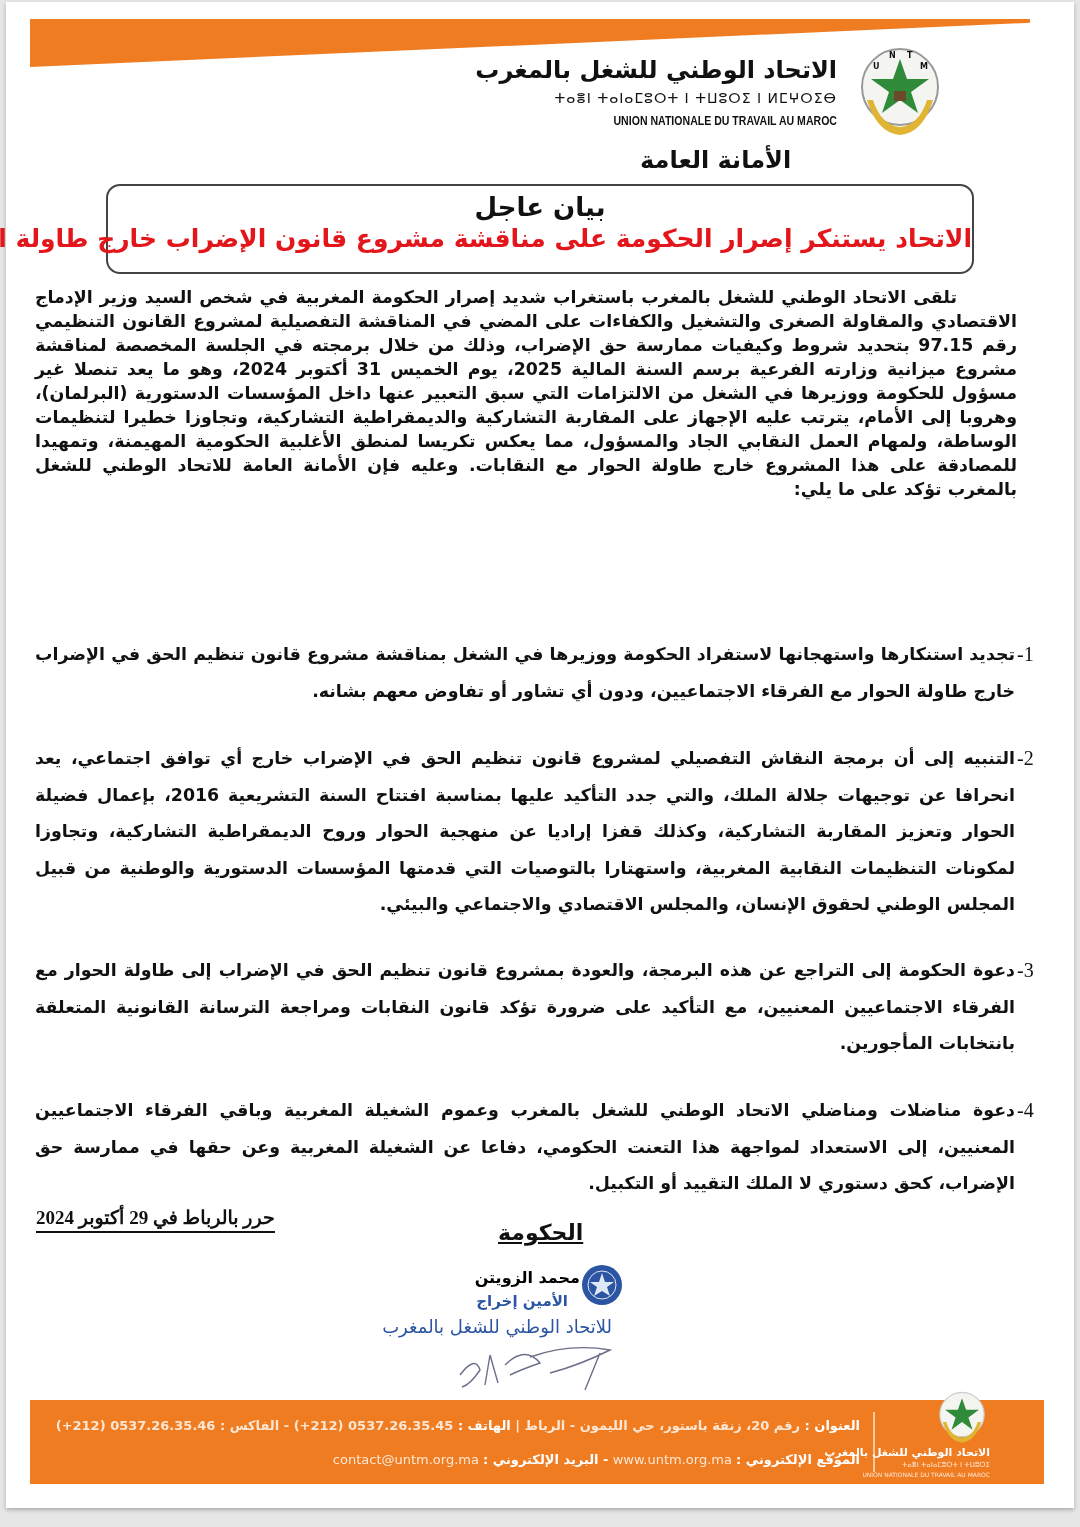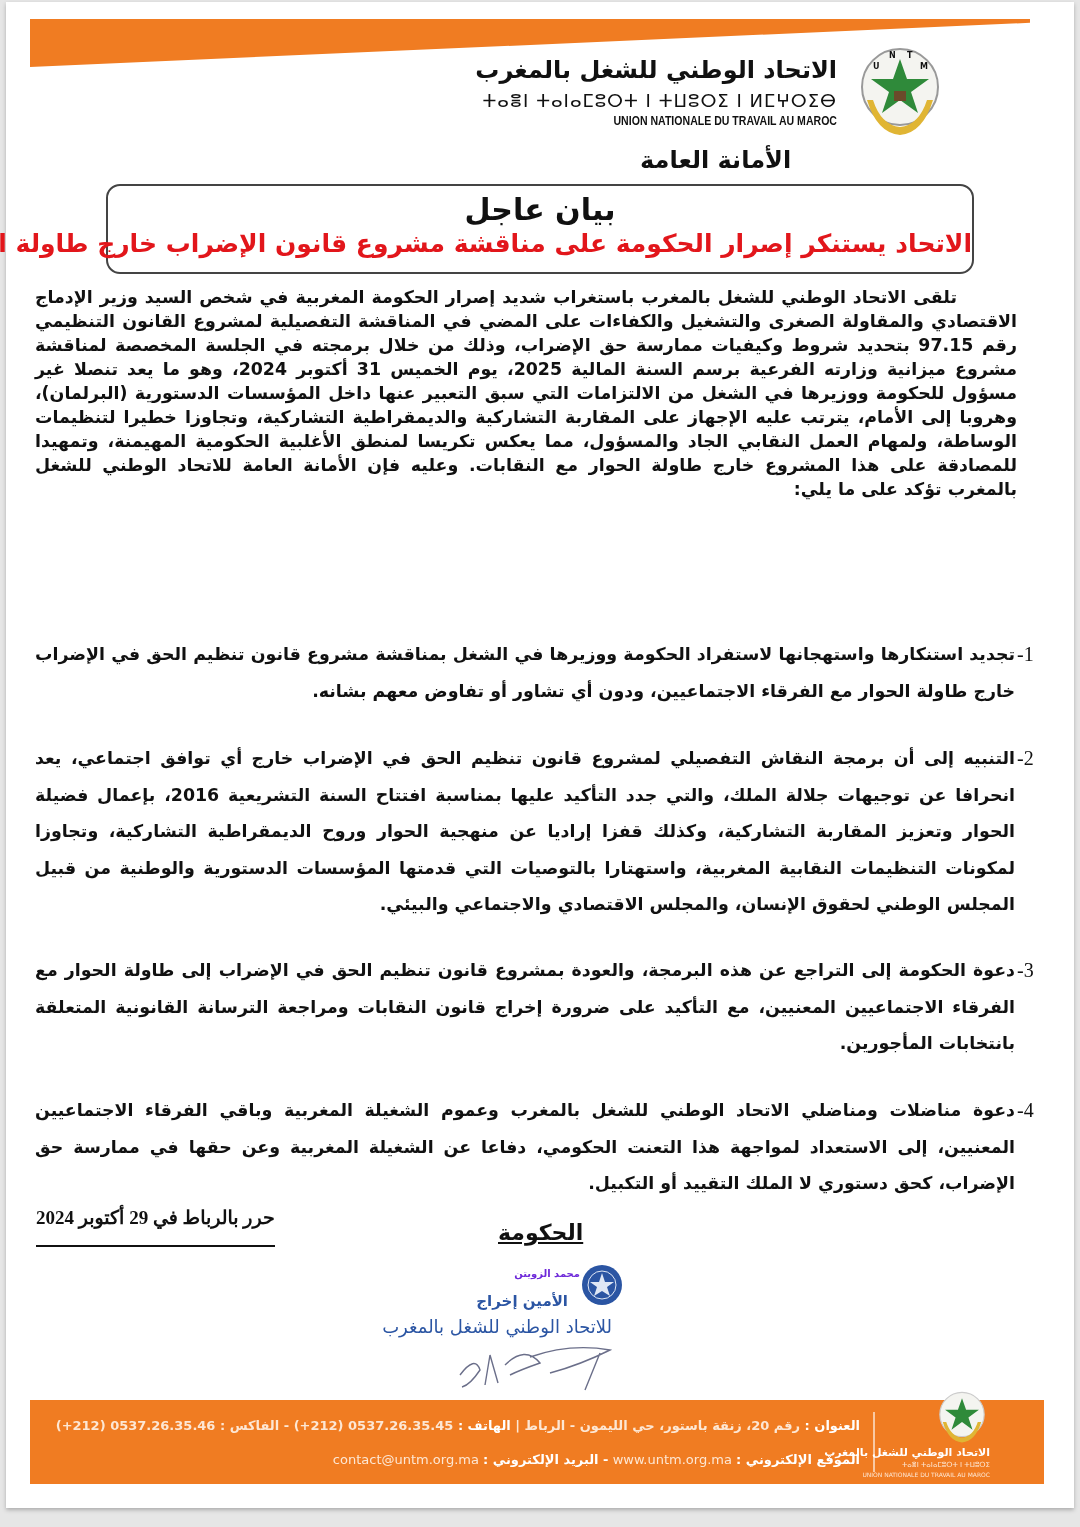--- a/index.html
+++ b/index.html
@@ -16,57 +16,57 @@
     background:#f07c22;
     clip-path:polygon(0 0, 100% 0, 100% 8%, 0 100%);
   }
   .header-logo {
     position:absolute; left:857px; top:45px; width:86px; height:96px;
   }
   .org-ar {
     position:absolute; right:243px; top:56px; font-size:24px; font-weight:bold; color:#111; direction:rtl; white-space:nowrap;
   }
   .org-tf {
-    position:absolute; right:243px; top:90px; font-size:18px; color:#111; letter-spacing:1px; white-space:nowrap;
+    position:absolute; right:243px; top:90px; font-size:14px; color:#111; letter-spacing:1px; white-space:nowrap;
   }
   .org-fr {
     position:absolute; right:243px; top:114px; font-size:12px; font-weight:bold; color:#111; white-space:nowrap;
     font-family:"Liberation Sans", sans-serif; transform:scaleX(0.88); transform-origin:right center;
   }
   .secretariat {
     position:absolute; left:640px; top:146px; width:160px; text-align:left; font-size:24px; font-weight:bold; color:#111; direction:rtl;
   }
   .title-box {
     position:absolute; left:106px; top:184px; width:868px; height:90px;
     border:2px solid #444; border-radius:14px; box-sizing:border-box; text-align:center;
   }
-  .title-main { font-size:30px; font-weight:bold; color:#111; margin-top:6px; direction:rtl; }
+  .title-main { font-size:26px; font-weight:bold; color:#111; margin-top:6px; direction:rtl; }
   .title-sub { font-size:25px; font-weight:bold; color:#e2161b; margin-top:2px; direction:rtl; white-space:nowrap; }
   .body-text {
     position:absolute; left:35px; width:982px; direction:rtl; text-align:justify; text-align-last:right;
     font-size:17.4px; font-weight:bold; color:#111; line-height:24px;
   }
   .intro { top:285px; text-indent:60px; }
   .point {
     position:absolute; left:35px; width:1030px; direction:rtl; font-size:17.4px; font-weight:bold; color:#111; line-height:36.6px;
   }
   .point .num { position:absolute; right:0; top:0; width:48px; text-align:left; direction:ltr; font-family:"Liberation Serif", serif; font-size:20px; font-weight:normal; }
   .point .txt { margin-right:50px; text-align:justify; text-align-last:right; }
   .p1 { top:636px; } .p2 { top:740px; } .p3 { top:952px; } .p4 { top:1092px; }
   .date-line {
     position:absolute; left:36px; top:1206px; font-size:19px; font-weight:bold; color:#111; direction:rtl;
-    border-bottom:2px solid #111; padding-bottom:16px; font-family:"Liberation Serif", serif;
+    border-bottom:2px solid #111; padding-bottom:2px; font-family:"Liberation Serif", serif;
   }
   .sig-label {
     position:absolute; left:498px; top:1220px; font-size:22px; font-weight:bold; color:#111; direction:rtl; text-decoration:underline;
   }
   .sig-stamp-icon {
     position:absolute; left:582px; top:1265px; width:40px; height:40px; border-radius:50%; background:#2b55a3;
   }
-  .sig-name { position:absolute; right:500px; top:1268px; color:#6d28d9; font-size:10px; font-weight:bold; direction:rtl;margin-left:48px; }
+  .sig-name { position:absolute; right:500px; top:1268px; color:#000000; font-size:16px; font-weight:bold; direction:rtl;margin-left:48px; }
   .sig-role { position:absolute; right:512px; top:1292px; color:#2b55a3; font-size:15px; font-weight:bold; direction:rtl; }
   .sig-org { position:absolute; right:468px; top:1316px; color:#2b55a3; font-size:18px; font-weight:normal; direction:rtl; white-space:nowrap;text-align:center; }
   .signature { position:absolute; left:450px; top:1335px; width:170px; height:60px; }
   .footer-band {
     position:absolute; left:30px; top:1400px; width:1014px; height:84px; background:#f07c22;
   }
   .footer-line1 {
     position:absolute; right:220px; top:1418px; color:#fde7d4; font-size:13px; direction:rtl; white-space:nowrap;font-weight:bold;
   }
   .footer-line2 {
@@ -112,21 +112,21 @@
 <div class="point p1">
   <span class="num">-1</span>
   <div class="txt">تجديد استنكارها واستهجانها لاستفراد الحكومة ووزيرها في الشغل بمناقشة مشروع قانون تنظيم الحق في الإضراب خارج طاولة الحوار مع الفرقاء الاجتماعيين، ودون أي تشاور أو تفاوض معهم بشانه.</div>
 </div>
 <div class="point p2">
   <span class="num">-2</span>
   <div class="txt">التنبيه إلى أن برمجة النقاش التفصيلي لمشروع قانون تنظيم الحق في الإضراب خارج أي توافق اجتماعي، يعد انحرافا عن توجيهات جلالة الملك، والتي جدد التأكيد عليها بمناسبة افتتاح السنة التشريعية 2016، بإعمال فضيلة الحوار وتعزيز المقاربة التشاركية، وكذلك قفزا إراديا عن منهجية الحوار وروح الديمقراطية التشاركية، وتجاوزا لمكونات التنظيمات النقابية المغربية، واستهتارا بالتوصيات التي قدمتها المؤسسات الدستورية والوطنية من قبيل المجلس الوطني لحقوق الإنسان، والمجلس الاقتصادي والاجتماعي والبيئي.</div>
 </div>
 <div class="point p3">
   <span class="num">-3</span>
-  <div class="txt">دعوة الحكومة إلى التراجع عن هذه البرمجة، والعودة بمشروع قانون تنظيم الحق في الإضراب إلى طاولة الحوار مع الفرقاء الاجتماعيين المعنيين، مع التأكيد على ضرورة إخراج قانون النقابات ومراجعة الترسانة القانونية المتعلقة بانتخابات المأجورين.</div>
+  <div class="txt">دعوة الحكومة إلى التراجع عن هذه البرمجة، والعودة بمشروع قانون تنظيم الحق في الإضراب إلى طاولة الحوار مع الفرقاء الاجتماعيين المعنيين، مع التأكيد على ضرورة تؤكد قانون النقابات ومراجعة الترسانة القانونية المتعلقة بانتخابات المأجورين.</div>
 </div>
 <div class="point p4">
   <span class="num">-4</span>
   <div class="txt">دعوة مناضلات ومناضلي الاتحاد الوطني للشغل بالمغرب وعموم الشغيلة المغربية وباقي الفرقاء الاجتماعيين المعنيين، إلى الاستعداد لمواجهة هذا التعنت الحكومي، دفاعا عن الشغيلة المغربية وعن حقها في ممارسة حق الإضراب، كحق دستوري لا الملك التقييد أو التكبيل.</div>
 </div>
 
 <div class="date-line">حرر بالرباط في 29 أكتوبر 2024</div>
 <div class="sig-label">الحكومة</div>
 
 <svg class="sig-stamp-icon" viewBox="0 0 40 40">

